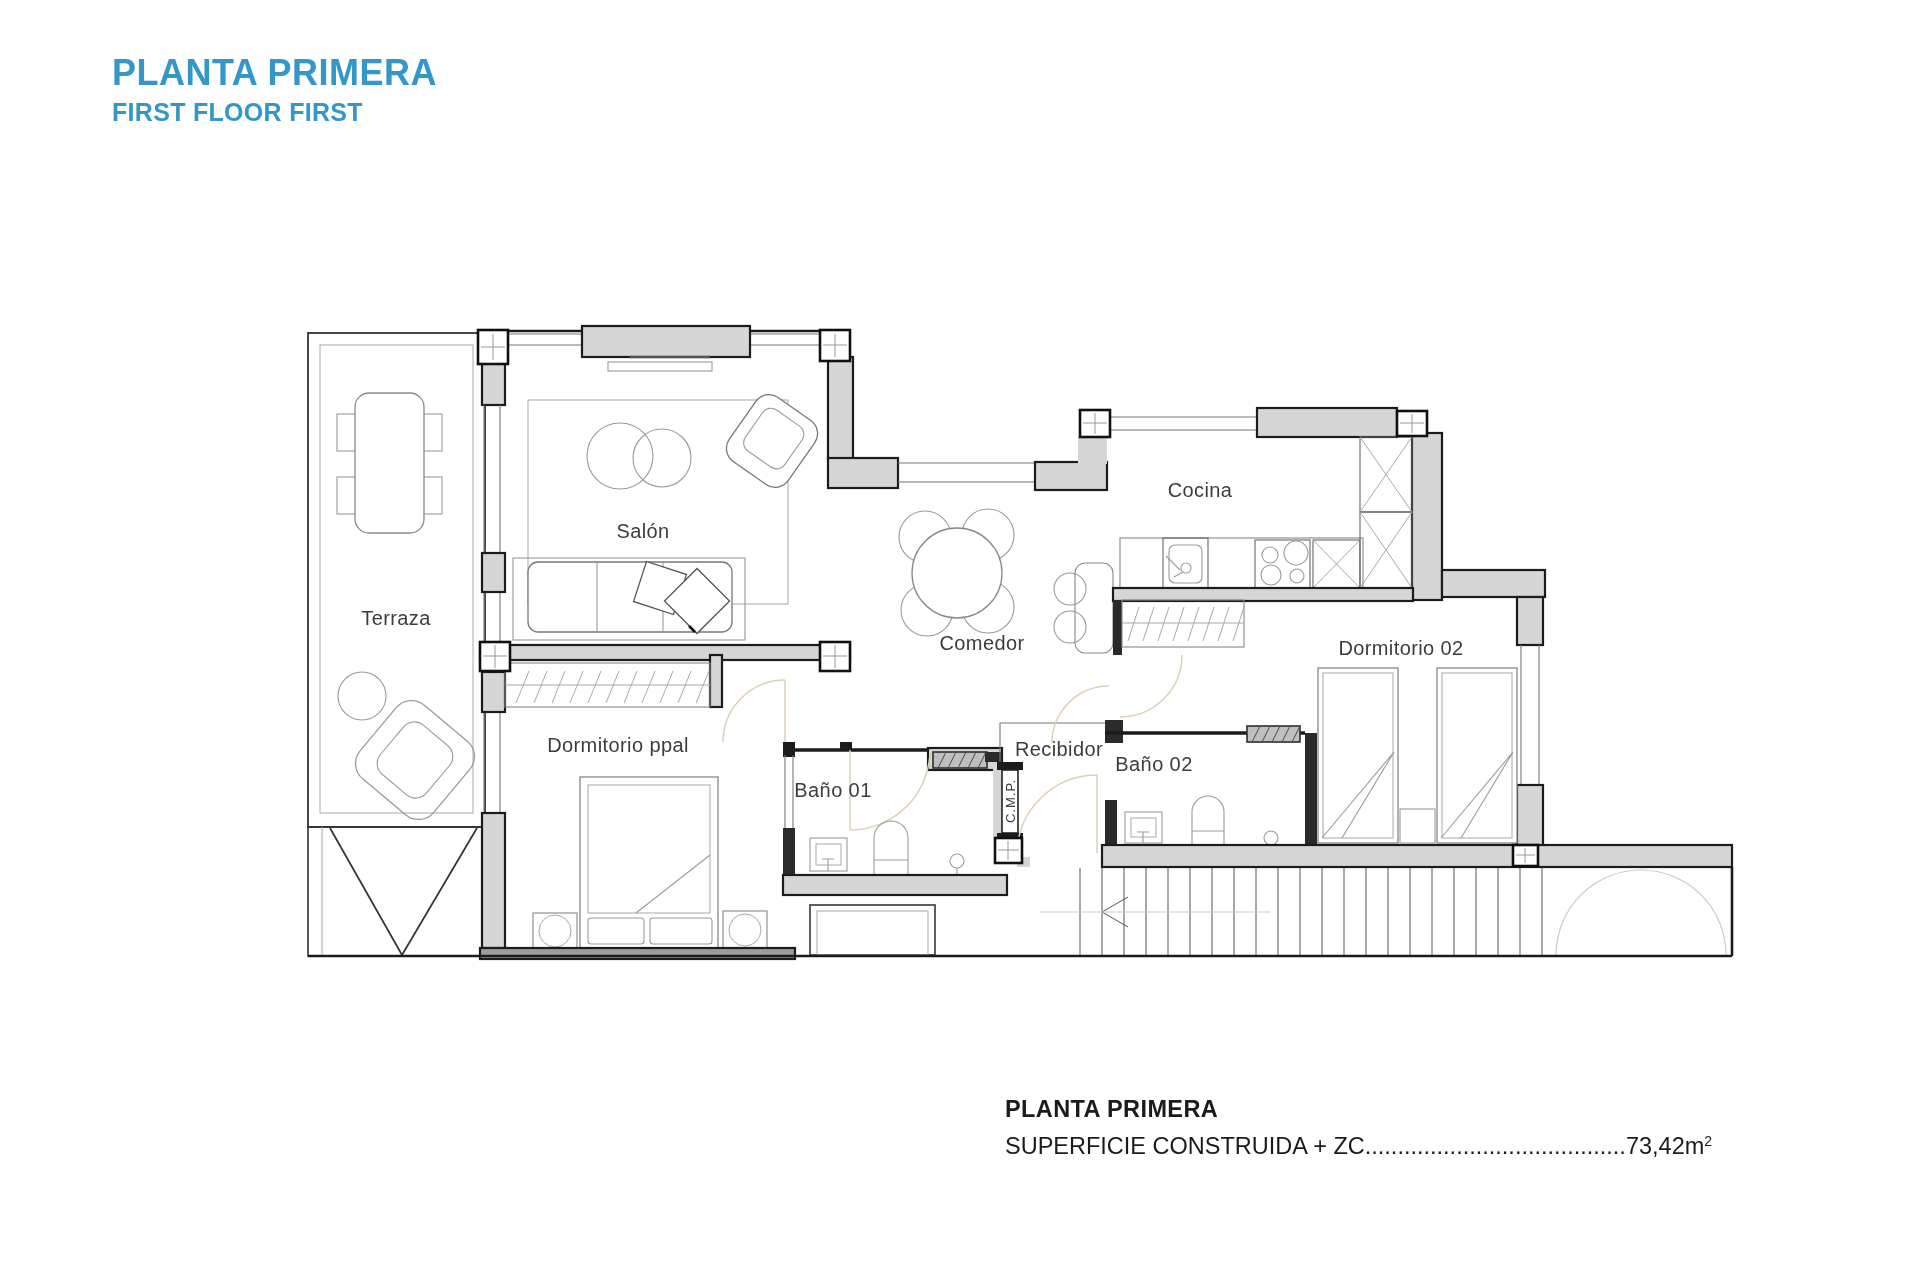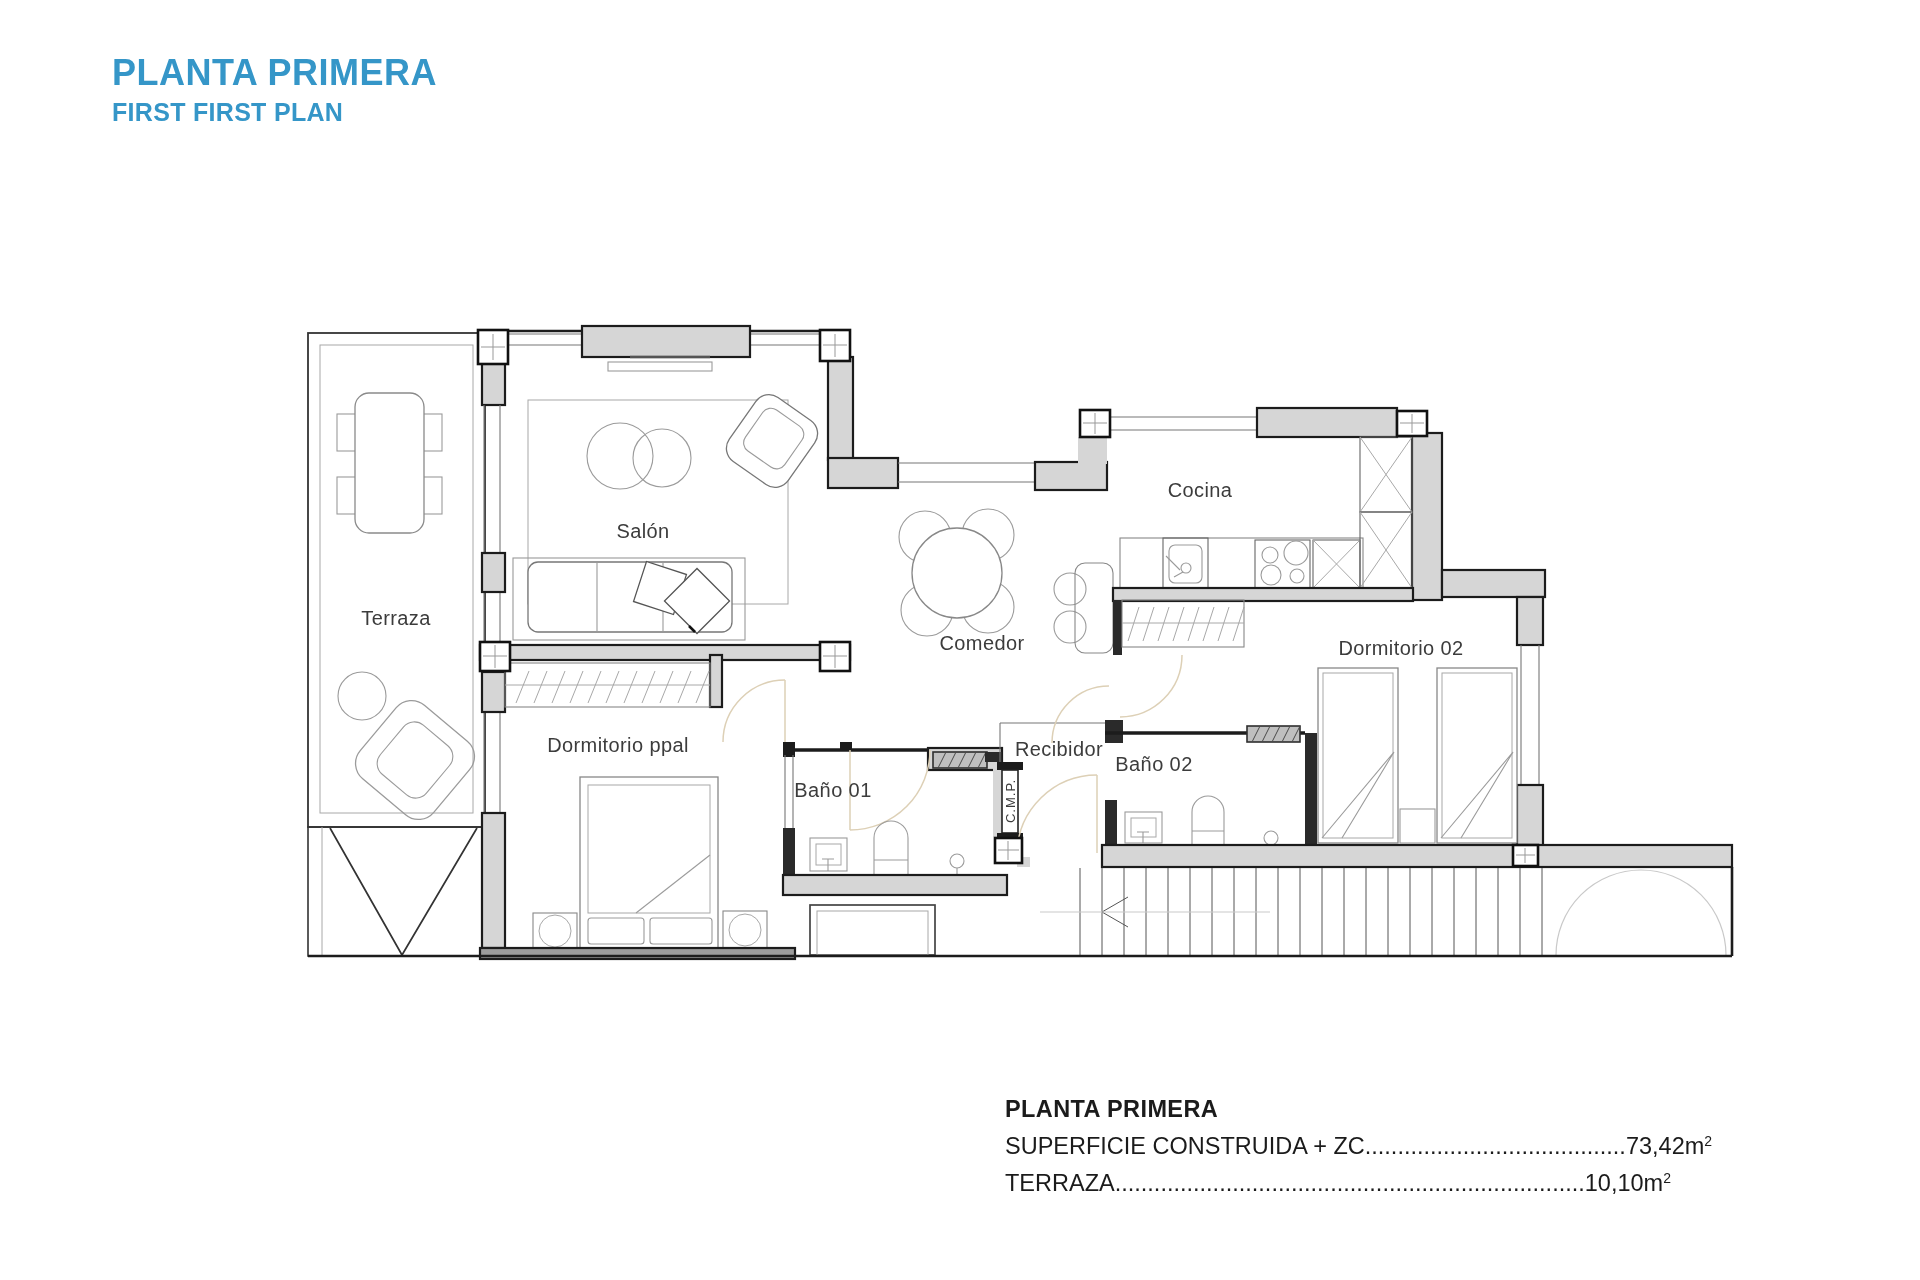--- a/index.html
+++ b/index.html
@@ -34,21 +34,21 @@
   .lbl { font-family:"Liberation Sans",sans-serif; font-size:20px; fill:#3c3c3c; letter-spacing:0.4px; text-anchor:middle; }
   .lblsm { font-family:"Liberation Sans",sans-serif; font-size:13px; fill:#3c3c3c; letter-spacing:1px; text-anchor:middle; }
 </style>
 </head>
 <body>
 
 <div class="page">
 
   <div class="plan-header">
     <div class="title">PLANTA PRIMERA</div>
-    <div class="subtitle">FIRST FIRST PLAN</div>
+    <div class="subtitle">FIRST FLOOR FIRST</div>
   </div>
 
   <svg width="1920" height="1280" viewBox="0 0 1920 1280">
 
     <g>
       <rect x="308" y="333" width="177" height="494" class="thin" style="stroke:#333;stroke-width:1.8"></rect>
       <rect x="320" y="345" width="153" height="468" class="fine"></rect>
 
       <g>
         <rect x="337" y="414" width="36" height="37" class="furnl"></rect>
@@ -343,16 +343,15 @@
       <g>
           <rect x="1513" y="845" width="25" height="21" class="col"></rect>
           <path d="M1516,855 H1535 M1525,848 V863" class="cross"></path>
         </g>
     </g>
   </svg>
 
   <div class="summary">
     <div class="sum-title">PLANTA PRIMERA</div>
     <div><span>SUPERFICIE CONSTRUIDA + ZC</span><span>........................................</span><span>73,42m</span><sup>2</sup></div>
-    <div><span>TERRAZA</span><span>........................................................................</span><span>10,10m</span><sup>2</sup></div>
   </div>
 
 </div>
 
 </body></html>

